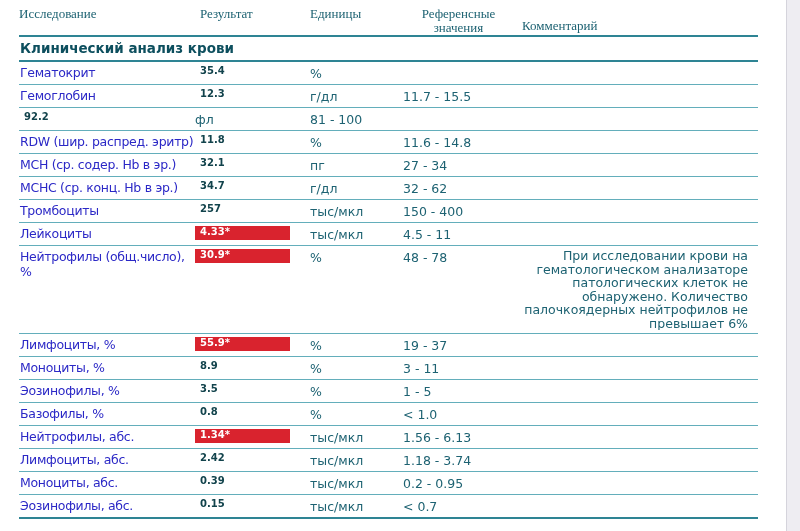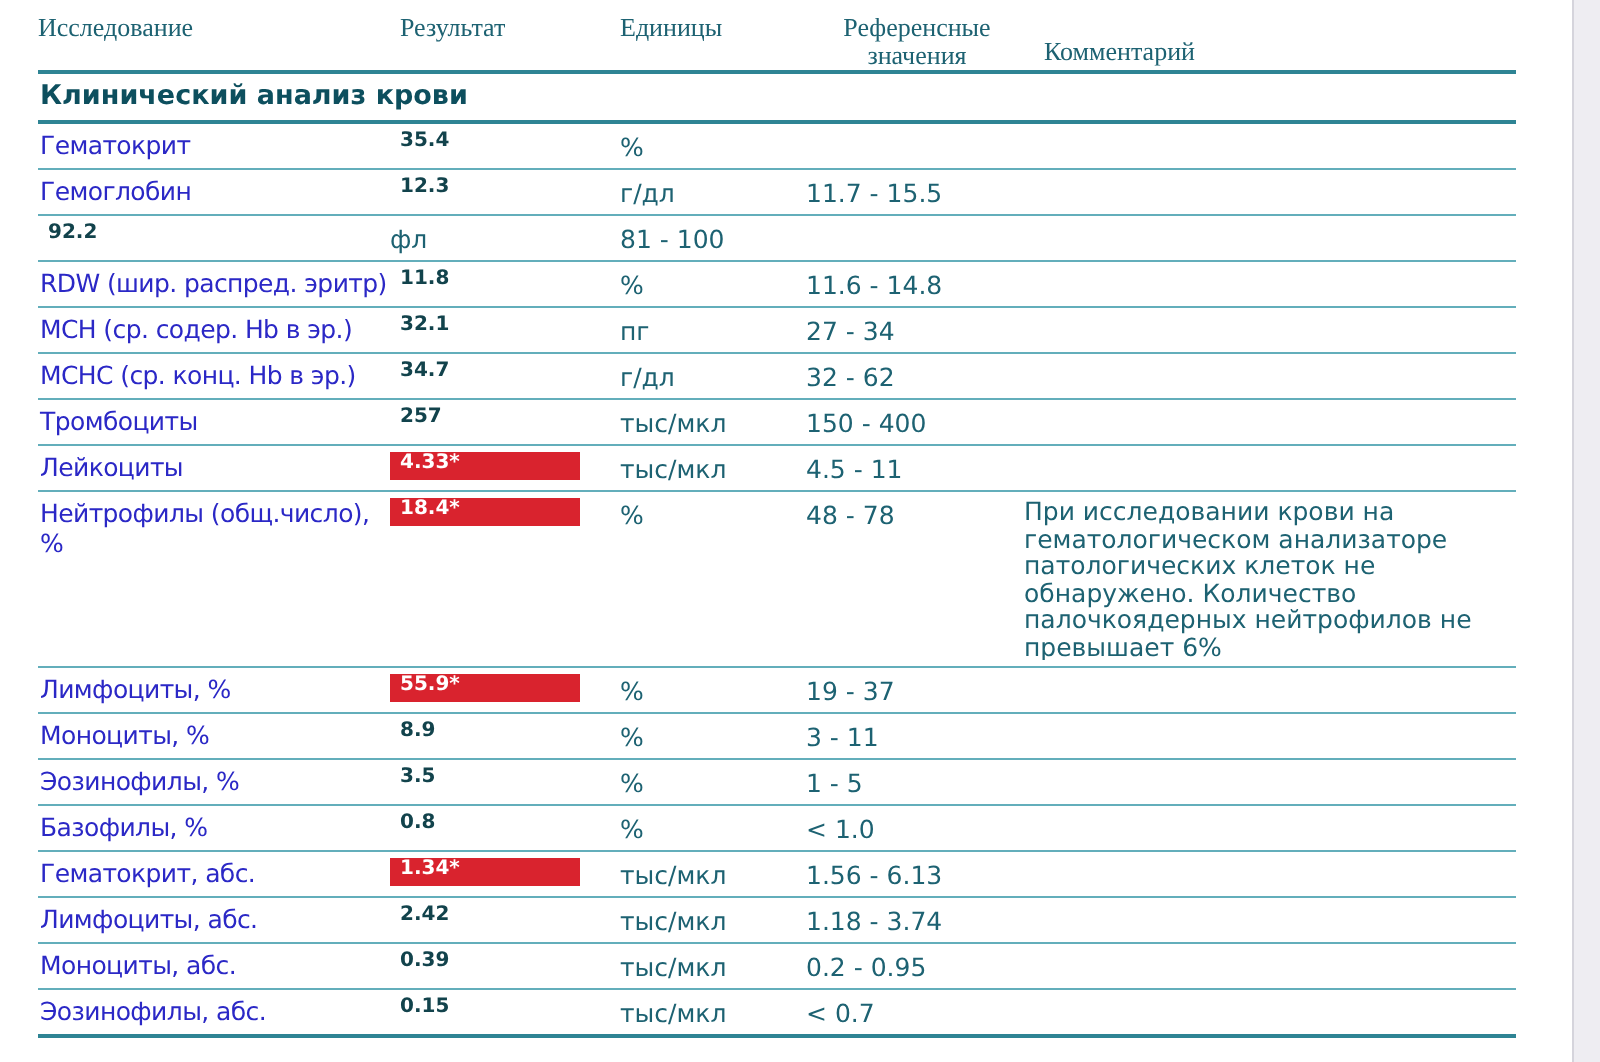--- a/index.html
+++ b/index.html
@@ -72,20 +72,21 @@
     font-size:10px;
   }
   .c-units,.c-ref{
     font-size:12.5px;
     padding-top:1px;
   }
   .c-comment{
     font-size:12.5px;
     line-height:13.5px;
     padding-right:10px;
+    text-align:right;
   }
   .h-ref{padding-left:2px;text-align:center;}
   .h-comment{padding-left:10px;margin-top:12px;}
   .h-result{padding-left:5px;}
   .flag{
     display:inline-block;
     background:var(--flag-bg);
     color:var(--flag-text);
     width:97px;
     margin-left:-7px;
@@ -159,21 +160,21 @@
         </div>
         <div class="grid-row data-row">
           <div class="cell c-test">Лейкоциты</div>
           <div class="cell c-result"><span class="flag">4.33*</span></div>
           <div class="cell c-units">тыс/мкл</div>
           <div class="cell c-ref">4.5 - 11</div>
           <div class="cell c-comment"></div>
         </div>
         <div class="grid-row data-row">
           <div class="cell c-test">Нейтрофилы (общ.число), %</div>
-          <div class="cell c-result"><span class="flag">18.4*</span></div>
+          <div class="cell c-result"><span class="flag">30.9*</span></div>
           <div class="cell c-units">%</div>
           <div class="cell c-ref">48 - 78</div>
           <div class="cell c-comment">При исследовании крови на гематологическом анализаторе патологических клеток не обнаружено. Количество палочкоядерных нейтрофилов не превышает 6%</div>
         </div>
         <div class="grid-row data-row">
           <div class="cell c-test">Лимфоциты, %</div>
           <div class="cell c-result"><span class="flag">55.9*</span></div>
           <div class="cell c-units">%</div>
           <div class="cell c-ref">19 - 37</div>
           <div class="cell c-comment"></div>
@@ -193,21 +194,21 @@
           <div class="cell c-comment"></div>
         </div>
         <div class="grid-row data-row">
           <div class="cell c-test">Базофилы, %</div>
           <div class="cell c-result">0.8</div>
           <div class="cell c-units">%</div>
           <div class="cell c-ref">&lt; 1.0</div>
           <div class="cell c-comment"></div>
         </div>
         <div class="grid-row data-row">
-          <div class="cell c-test">Гематокрит, абс.</div>
+          <div class="cell c-test">Нейтрофилы, абс.</div>
           <div class="cell c-result"><span class="flag">1.34*</span></div>
           <div class="cell c-units">тыс/мкл</div>
           <div class="cell c-ref">1.56 - 6.13</div>
           <div class="cell c-comment"></div>
         </div>
         <div class="grid-row data-row">
           <div class="cell c-test">Лимфоциты, абс.</div>
           <div class="cell c-result">2.42</div>
           <div class="cell c-units">тыс/мкл</div>
           <div class="cell c-ref">1.18 - 3.74</div>

